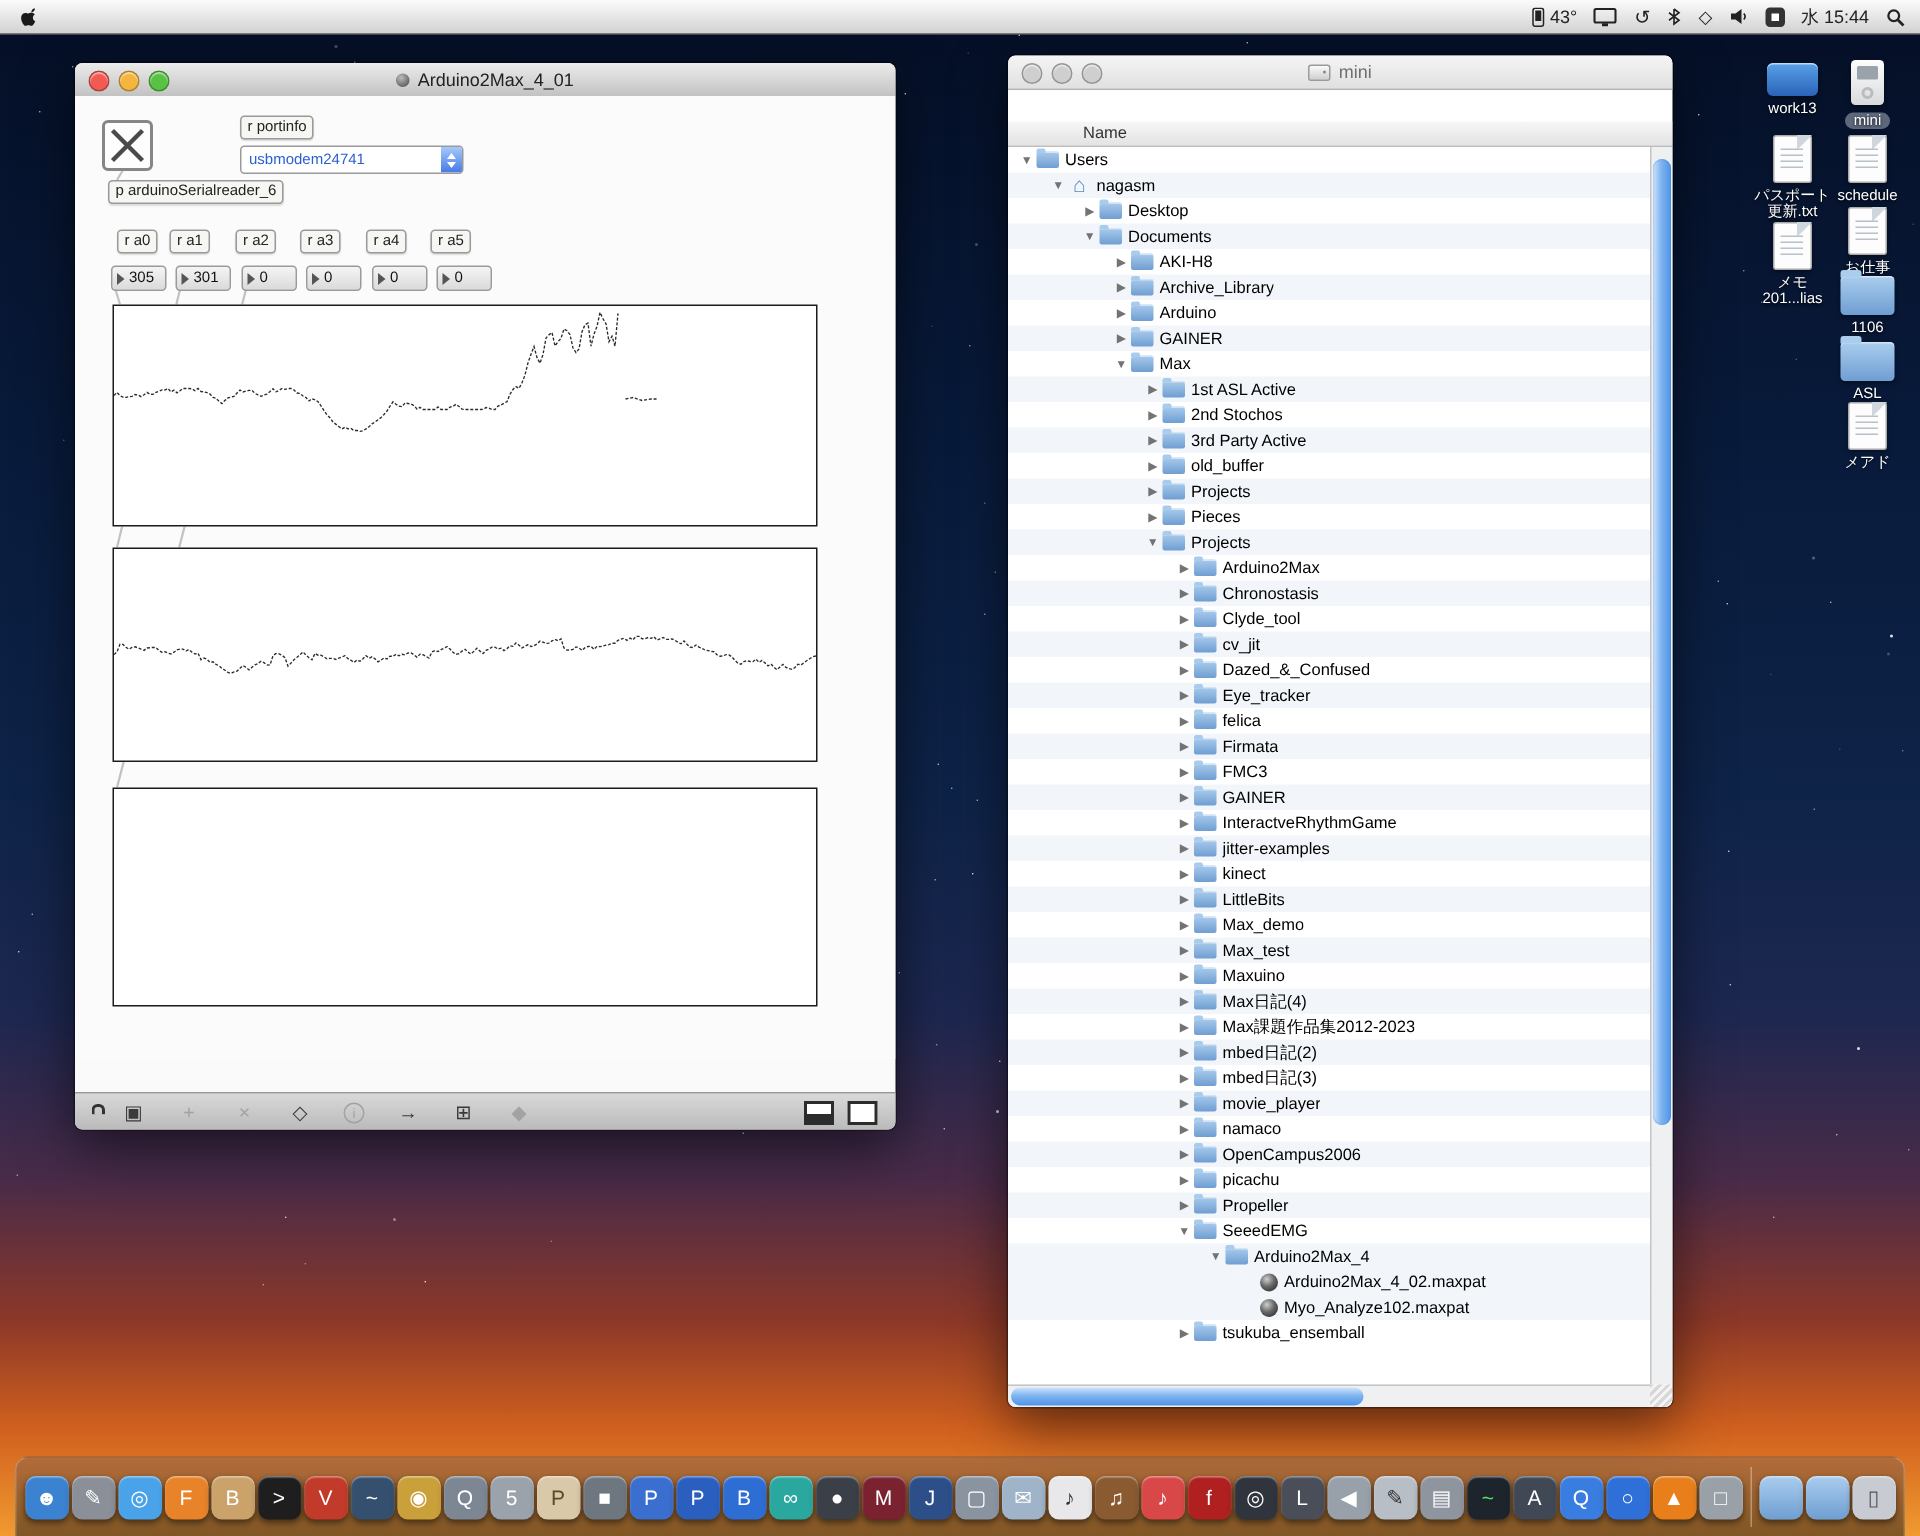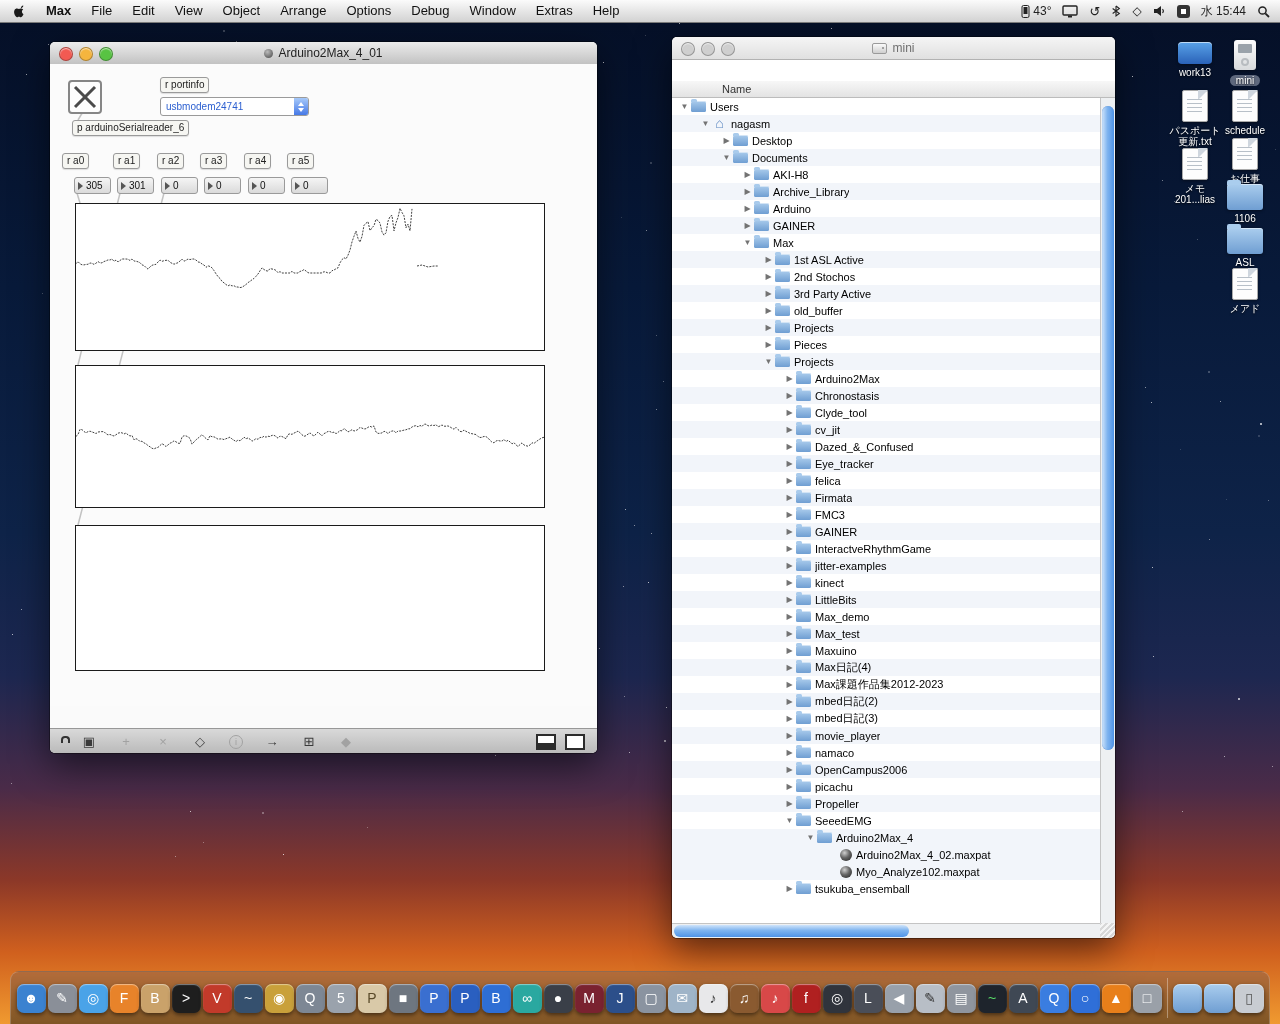--- a/index.html
+++ b/index.html
@@ -291,21 +291,20 @@
       <div class="star" style="left: 1132px; top: 76px; height: 1px; width: 1px; opacity: 0.94;"></div>
       <div class="star" style="left: 497px; top: 605px; height: 1px; width: 1px; opacity: 0.55;"></div>
     </div>
 
   <div id="menubar">
     <span class="apple">
       <svg width="13" height="15" viewBox="0 0 16 17">
           <path fill="#1a1a1a" d="M11.3 1.2c-.7.05-1.6.5-2.1 1.1-.45.5-.85 1.3-.7 2.1.8.05 1.65-.4 2.15-1 .5-.55.85-1.35.65-2.2zM8.6 4.9c-1.1 0-2 .6-2.6.6-.6 0-1.4-.57-2.4-.55-1.2.02-2.3.7-2.9 1.8-1.25 2.15-.33 5.3.9 7.05.6.85 1.3 1.8 2.2 1.77.9-.04 1.25-.57 2.3-.57 1.05 0 1.4.57 2.35.55.95-.02 1.6-.87 2.2-1.72.7-1 .95-1.95 1-2-.02-.01-1.9-.75-1.9-2.9 0-1.8 1.5-2.7 1.55-2.75-.85-1.25-2.15-1.4-2.6-1.43z"></path>
         </svg>
     </span>
-    <span id="menu-items"><span class="mitem bold">Max</span><span class="mitem">File</span><span class="mitem">Edit</span><span class="mitem">View</span><span class="mitem">Object</span><span class="mitem">Arrange</span><span class="mitem">Options</span><span class="mitem">Debug</span><span class="mitem">Window</span><span class="mitem">Extras</span><span class="mitem">Help</span></span>
     <span id="menu-right">
       <span class="micon">
         <svg width="9" height="13" viewBox="0 0 9 13">
             <rect x="1" y="0.5" width="7" height="12" rx="1.5" fill="none" stroke="#222"></rect>
             <rect x="2.5" y="2" width="4" height="7" fill="#222"></rect>
           </svg>
         <span>43°</span>
       </span>
       <span class="micon">
         <svg width="16" height="13" viewBox="0 0 16 13">
@@ -374,21 +373,21 @@
       </div>
       <div class="mx-obj" style="left:22px;top:56px;">p arduinoSerialreader_6</div>
       <div class="scope" id="scope1" style="top:139px;height:146px;"><svg width="468" height="146">
             <polyline points="0,59.7 2,57.6 4,59.8 6,60.8 8,60.9 10,60.4 12,60.3 14,59.0 16,59.3 18,60.4 20,59.2 22,57.6 24,58.8 26,58.9 28,57.5 30,56.9 32,55.9 34,56.0 36,55.0 38,57.3 40,56.1 42,57.9 44,56.5 46,55.0 48,55.0 50,55.0 52,55.2 54,56.5 56,55.0 58,57.0 60,57.2 62,57.8 64,58.7 66,60.9 68,61.5 70,63.5 72,65.1 74,62.9 76,61.3 78,60.7 80,60.3 82,58.0 84,56.0 86,57.3 88,56.7 90,56.3 92,56.2 94,58.3 96,59.3 98,60.2 100,59.4 102,58.7 104,57.0 106,55.2 108,57.2 110,56.3 112,55.0 114,55.6 116,55.0 118,55.0 120,56.0 122,58.0 124,58.3 126,60.0 128,61.0 130,63.3 132,61.8 134,62.5 136,63.8 138,66.6 140,69.8 142,72.6 144,74.5 146,77.3 148,78.9 150,80.5 152,81.9 154,80.8 156,81.9 158,81.7 160,83.0 162,83.0 164,83.6 166,83.2 168,81.9 170,80.5 172,78.6 174,77.3 176,75.8 178,74.4 180,72.3 182,70.0 184,66.8 186,63.9 188,65.5 190,66.7 192,67.1 194,64.6 196,65.0 198,65.4 200,66.4 202,68.7 204,67.6 206,69.0 208,69.0 210,69.0 212,69.0 214,69.0 216,67.3 218,69.0 220,69.0 222,69.0 224,67.4 226,66.9 228,65.5 230,67.0 232,68.7 234,69.0 236,69.0 238,69.0 240,69.0 242,69.0 244,69.0 246,68.9 248,67.7 250,68.1 252,69.0 254,69.0 256,66.7 258,66.0 260,64.8 262,63.8 264,58.8 266,55.6 268,53.7 270,54.9 272,51.2 274,46.0 276,37.9 278,32.2 280,27.0 282,34.4 284,38.1 286,32.4 288,21.3 290,19.2 292,17.7 294,26.6 296,23.8 298,21.6 300,15.3 302,16.5 304,19.1 306,28.0 308,31.1 310,28.7 312,17.2 314,12.5 316,11.4 318,26.8 320,18.8 322,13.5 324,4.3 326,8.5 328,11.8 330,23.8 332,20.1 334,26.8 336,4.9" fill="none" stroke="#2b2b2b" stroke-width="0.9" stroke-dasharray="2,1.2"></polyline>
             <polyline points="341,62 346,61 352,63 358,62 362,62" fill="none" stroke="#2b2b2b" stroke-width="0.9" stroke-dasharray="2,1.2"></polyline>
           </svg></div>
       <div class="scope" id="scope2" style="top:301px;height:141px;"><svg width="468" height="141">
             <polyline points="0,70.4 2,68.6 4,63.4 6,63.6 8,65.5 10,66.8 12,65.6 14,65.2 16,65.9 18,66.7 20,67.6 22,66.0 24,65.8 26,65.6 28,65.7 30,67.7 32,68.9 34,68.4 36,69.4 38,70.0 40,68.8 42,67.2 44,66.7 46,66.8 48,68.0 50,67.0 52,68.8 54,70.0 56,69.5 58,73.8 60,72.7 62,73.5 64,75.6 66,75.2 68,76.9 70,77.8 72,79.6 74,80.8 76,82.3 78,82.9 80,81.9 82,81.4 84,79.5 86,77.7 88,78.9 90,80.6 92,78.9 94,77.2 96,76.4 98,74.8 100,75.8 102,77.2 104,77.4 106,71.1 108,69.7 110,69.9 112,70.9 114,72.4 116,78.1 118,76.0 120,73.8 122,72.2 124,70.5 126,68.6 128,70.7 130,72.5 132,73.9 134,69.6 136,70.8 138,70.8 140,71.9 142,73.2 144,72.9 146,72.9 148,73.6 150,72.7 152,72.0 154,71.1 156,73.1 158,74.2 160,75.6 162,74.0 164,74.8 166,73.2 168,71.1 170,72.8 172,71.9 174,73.2 176,75.2 178,74.1 180,72.6 182,73.3 184,71.4 186,71.6 188,70.2 190,71.2 192,70.2 194,70.6 196,69.3 198,69.3 200,70.5 202,72.2 204,70.1 206,70.5 208,71.6 210,72.7 212,68.6 214,67.7 216,68.4 218,67.1 220,66.2 222,65.1 224,66.7 226,68.8 228,70.3 230,69.7 232,68.1 234,66.9 236,68.7 238,70.0 240,68.1 242,66.1 244,68.1 246,69.7 248,67.6 250,66.7 252,65.4 254,65.5 256,66.7 258,66.1 260,67.7 262,66.4 264,64.5 266,64.9 268,62.6 270,64.1 272,65.9 274,64.9 276,63.7 278,65.0 280,64.5 282,63.4 284,61.4 286,62.1 288,63.0 290,62.7 292,61.3 294,60.3 296,61.2 298,59.9 300,66.0 302,67.4 304,67.3 306,66.9 308,65.3 310,65.9 312,67.6 314,65.8 316,65.0 318,64.9 320,66.9 322,64.9 324,65.1 326,64.7 328,64.1 330,63.8 332,62.8 334,62.8 336,60.9 338,60.1 340,59.6 342,60.9 344,59.4 346,60.5 348,58.2 350,58.2 352,59.8 354,59.8 356,59.0 358,59.6 360,58.6 362,60.8 364,60.0 366,59.0 368,60.2 370,60.2 372,59.9 374,60.9 376,62.2 378,63.2 380,61.3 382,63.5 384,65.4 386,65.7 388,64.0 390,65.4 392,66.2 394,67.4 396,67.7 398,68.2 400,68.5 402,70.5 404,71.5 406,71.3 408,70.4 410,70.6 412,72.0 414,74.3 416,76.2 418,76.8 420,75.0 422,74.4 424,75.0 426,75.1 428,73.4 430,75.6 432,74.3 434,75.9 436,77.9 438,76.7 440,78.9 442,80.5 444,78.6 446,76.9 448,79.0 450,79.7 452,80.2 454,79.0 456,76.8 458,77.4 460,75.8 462,74.3 464,73.0 466,71.8 468,71.3" fill="none" stroke="#2b2b2b" stroke-width="0.9" stroke-dasharray="2,1.2"></polyline>
           </svg></div>
       <div class="scope" id="scope3" style="top:461px;height:144px;"></div>
-    <div class="mx-obj" style="left: 12px; top: 89px;">r a0</div>
+    <div class="mx-obj" style="left: 28px; top: 89px;">r a0</div>
         <div class="mx-obj" style="left: 63px; top: 89px;">r a1</div>
         <div class="mx-obj" style="left: 107px; top: 89px;">r a2</div>
         <div class="mx-obj" style="left: 150px; top: 89px;">r a3</div>
         <div class="mx-obj" style="left: 194px; top: 89px;">r a4</div>
         <div class="mx-obj" style="left: 237px; top: 89px;">r a5</div>
         <div class="numbox" style="left: 24px; top: 113px;">
           <span class="tri"></span>
           <span class="nval">305</span>
         </div>
         <div class="numbox" style="left: 67px; top: 113px;">

